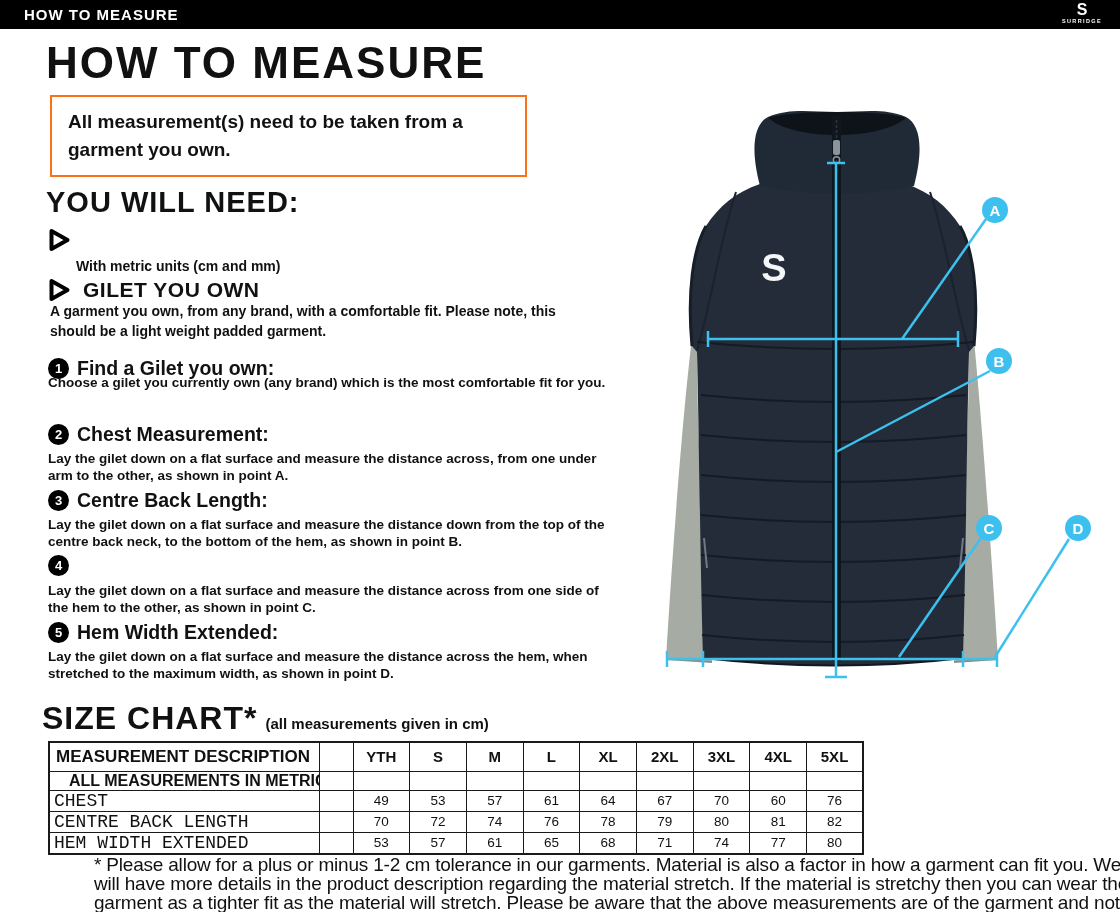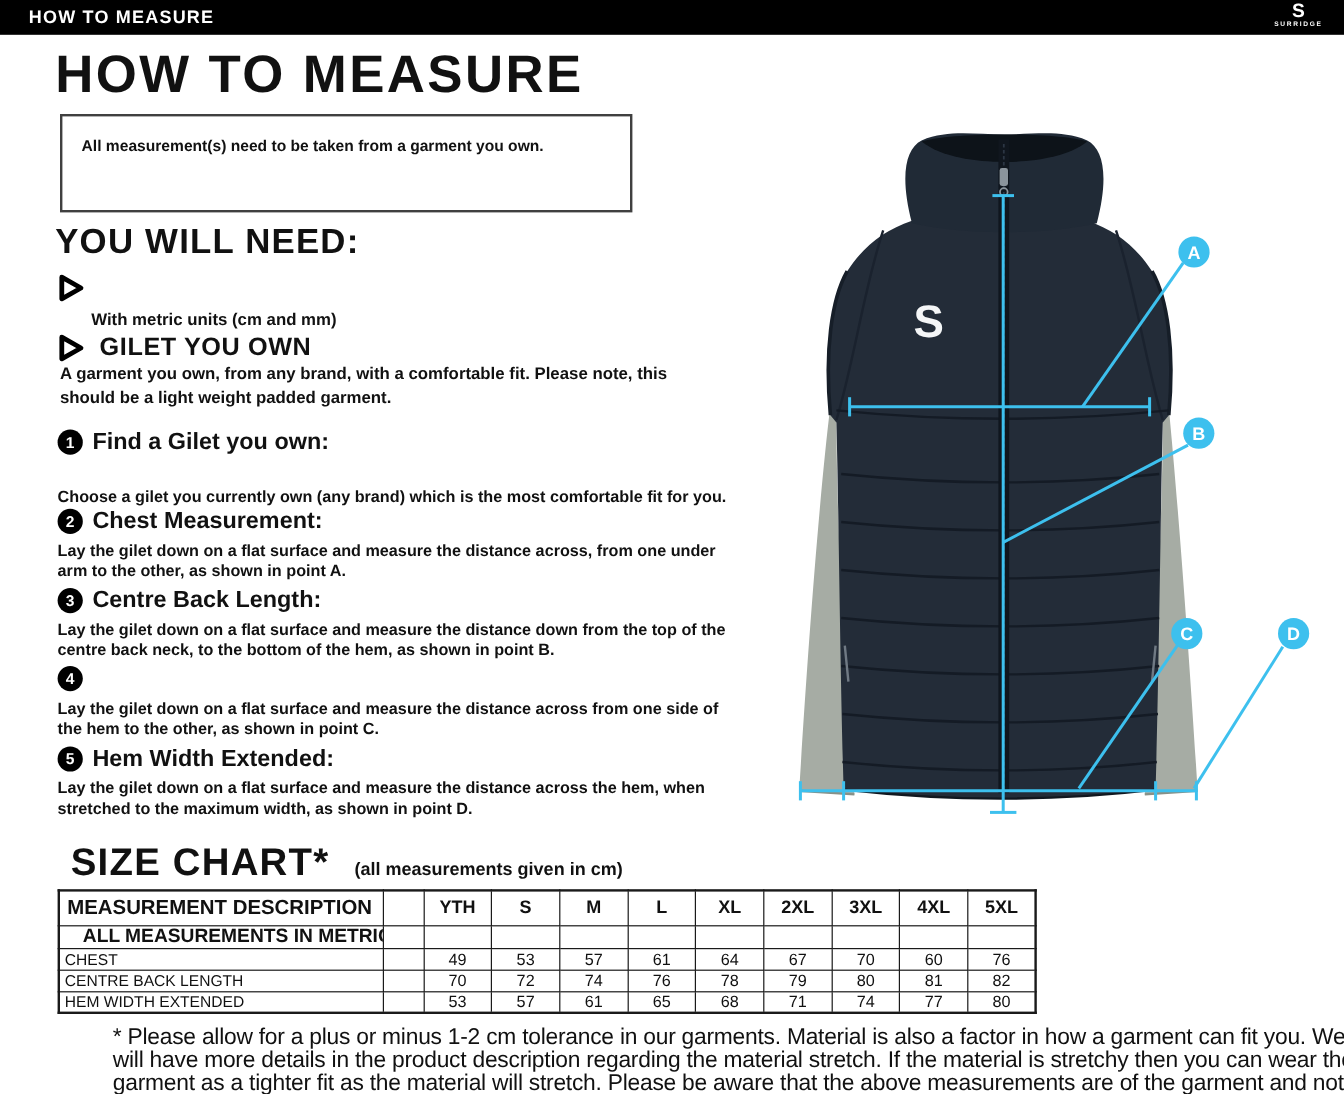--- a/index.html
+++ b/index.html
@@ -18,57 +18,57 @@
   .brand { position:absolute; right:10px; top:1px; width:56px; text-align:center; color:#fff; }
   .brand-s { font-size:16px; font-weight:bold; line-height:17px; }
   .brand-name { font-size:5.5px; font-weight:bold; letter-spacing:1.4px; line-height:7px; }
   
   .h1 {
     position:absolute; left:46px; top:38px;
     font-size:44px; font-weight:bold; letter-spacing:2px; color:#111;
   }
   .notice {
     position:absolute; left:50px; top:95px; width:477px; height:82px;
-    border:2px solid #404040; padding:11px 16px;
-    font-size:13px; font-weight:bold; line-height:28px;
+    border:2px solid #f97316; padding:11px 16px;
+    font-size:19px; font-weight:bold; line-height:28px;
   }
   .ywn-heading {
     position:absolute; left:46px; top:186px;
     font-size:29px; font-weight:bold; letter-spacing:1px;
   }
   .need-item { position:absolute; left:48px; display:flex; align-items:center; gap:12px; }
   .need-item .tri { flex:0 0 auto; display:block; }
   .need-title { font-size:21px; font-weight:bold; letter-spacing:0.5px; }
   .need-desc { position:absolute; font-size:14px; font-weight:bold; line-height:20px; }
   
   .step-head { position:absolute; left:48px; display:flex; align-items:center; gap:8px; }
   .step-circle {
     width:21px; height:21px; border-radius:50%; background:#000; color:#fff;
     font-size:13px; font-weight:bold; display:flex; align-items:center; justify-content:center;
     flex:0 0 auto;
   }
   .step-title { font-size:19.5px; font-weight:bold; }
   .step-body { position:absolute; left:48px; width:572px; font-size:13.5px; font-weight:bold; line-height:16.5px; }
   
-  .sc-heading { position:absolute; left:59px; top:700px; display:flex; align-items:baseline; gap:21px; }
+  .sc-heading { position:absolute; left:42px; top:700px; display:flex; align-items:baseline; gap:8px; }
   .sc-title { font-size:32px; font-weight:bold; letter-spacing:1px; }
   .sc-sub { font-size:15px; font-weight:bold; }
   table.size-chart {
     position:absolute; left:48px; top:741px; width:814px;
     border-collapse:collapse; table-layout:fixed;
     border:2px solid #1a1a1a;
   }
   table.size-chart td, table.size-chart th { border:1px solid #1a1a1a; overflow:hidden; white-space:nowrap; }
   tr.hdr { height:29px; }
   tr.hdr th.desc { font-size:17px; font-weight:bold; text-align:left; padding-left:6px; }
   tr.hdr th.size { font-size:15px; font-weight:bold; text-align:center; }
   tr.metric { height:15px; }
   tr.metric td.lbl { font-size:16px; font-weight:bold; padding-left:19px; }
   tr.datarow { height:18px; }
-  tr.datarow td.lbl { font-size:13px; font-weight:normal; padding-left:4px; }
+  tr.datarow td.lbl { font-size:18px; font-weight:normal; padding-left:4px;font-family:Liberation Mono, monospace; }
   tr.datarow td.val { font-size:13.5px; text-align:center; }
   
   .footnote {
     position:absolute; left:46px; top:855px; width:1048px;
     font-size:19px; line-height:19px; letter-spacing:-0.2px; color:#111;margin-left:48px;
   }
   
   .diagram { position:absolute; left:640px; top:100px; }
   .pt-letter { font-family:"Liberation Sans", sans-serif; font-size:15px; font-weight:bold; fill:#fff; text-anchor:middle; }
   .garment-logo { font-family:"Liberation Sans", sans-serif; font-size:38px; font-weight:bold; fill:#f4f6f7; text-anchor:middle; }
@@ -100,21 +100,21 @@
     <path d="M3.5,3 L19.5,12 L3.5,21 Z" fill="none" stroke="#000" stroke-width="4" stroke-linejoin="round"></path>
   </svg>
   <span class="need-title">GILET YOU OWN</span>
 </div>
 <div class="need-desc" style="left:50px; top:301px; width:515px;">A garment you own, from any brand, with a comfortable fit. Please note, this should be a light weight padded garment.</div>
 
 <div class="step-head" style="top:357px;">
   <span class="step-circle">1</span>
   <span class="step-title">Find a Gilet you own:</span>
 </div>
-<div class="step-body" style="top:406px;">Choose a gilet you currently own  (any brand) which is the most comfortable fit for you.</div>
+<div class="step-body" style="top:375px;">Choose a gilet you currently own  (any brand) which is the most comfortable fit for you.</div>
 
 <div class="step-head" style="top:423px;">
   <span class="step-circle">2</span>
   <span class="step-title">Chest Measurement:</span>
 </div>
 <div class="step-body" style="top:451px;">Lay the gilet down on a flat surface and measure the distance across, from one under arm to the other, as shown in point A.</div>
 
 <div class="step-head" style="top:489px;">
   <span class="step-circle">3</span>
   <span class="step-title">Centre Back Length:</span>

